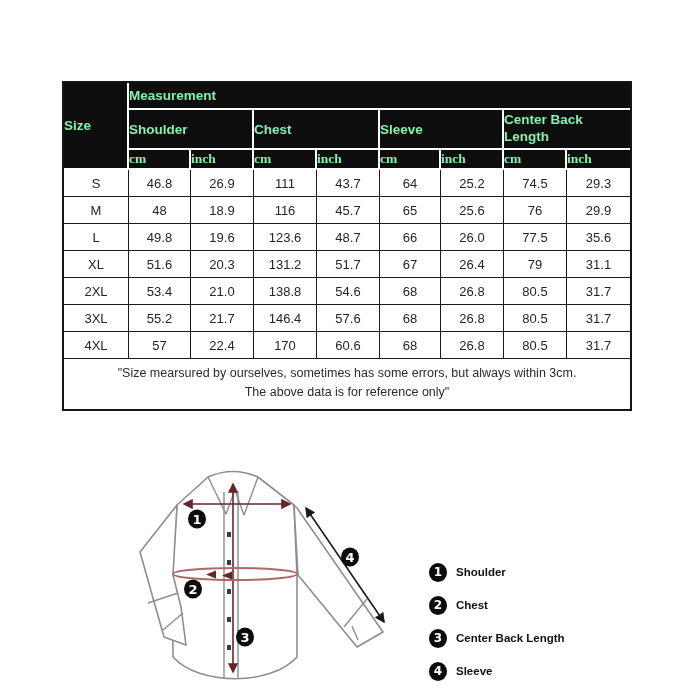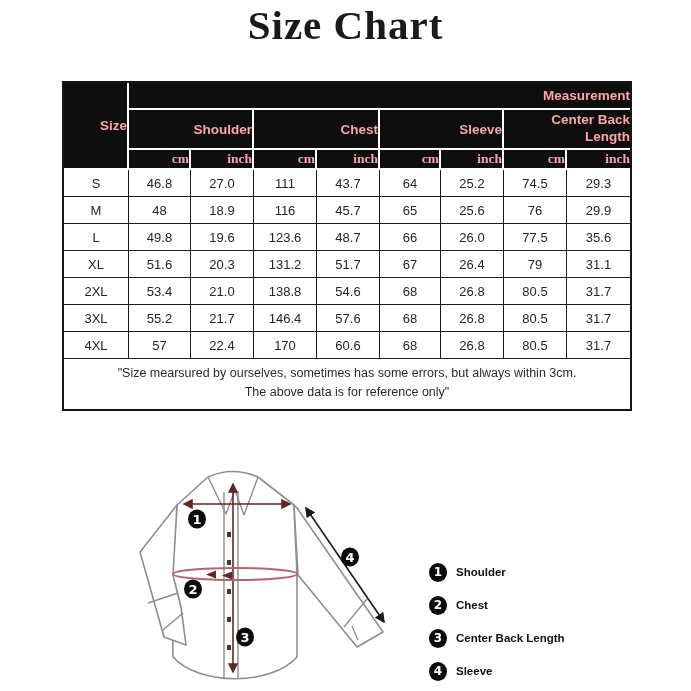--- a/index.html
+++ b/index.html
@@ -4,22 +4,22 @@
 <style>
   html,body{margin:0;padding:0;background:#fff;}
   .page{position:relative;width:691px;height:691px;background:#ffffff;overflow:hidden;
         font-family:"Liberation Sans","DejaVu Sans",sans-serif;color:#222;}
   .title{position:absolute;top:1px;left:0;right:0;margin:0;text-align:center;
          font-family:"Liberation Serif","DejaVu Serif",serif;font-weight:bold;
          font-size:41px;color:#1a1a1a;letter-spacing:1px;}
   table.size-table{position:absolute;left:62px;top:81px;width:566px;
         border-collapse:separate;border-spacing:0;table-layout:fixed;
         border:2px solid #151515;}
-  table.size-table thead th{background:#0e0e0e;color:#fca5a5;font-weight:bold;
-        font-size:13.5px;text-align:right;vertical-align:middle;padding:0;
+  table.size-table thead th{background:#0e0e0e;color:#86efac;font-weight:bold;
+        font-size:13.5px;text-align:left;vertical-align:middle;padding:0;
         border-right:2px solid #ffffff;border-bottom:2px solid #ffffff;}
   table.size-table thead tr th.no-r{border-right:none;}
   tr.row-measurement{height:27px;}
   tr.row-groups{height:40px;}
   tr.row-units{height:20px;font-family:Liberation Serif, serif;}
   th.cbl{line-height:1.25;}
   table.size-table tbody td{background:#ffffff;color:#252525;font-size:13px;
         text-align:center;vertical-align:middle;height:26px;padding:0;
         border-right:1px solid #1c1c1c;border-bottom:1px solid #1c1c1c;}
   table.size-table tbody td:last-child{border-right:none;margin-top:24px;}
@@ -39,21 +39,20 @@
   .sleeve-arrow{fill:none;stroke:#1a1a1a;stroke-width:1.6;}
   .svg-badge-circle{fill:#0c0c0c;}
   .svg-badge-num{fill:#ffffff;font-family:"DejaVu Sans",sans-serif;font-weight:bold;
          font-size:13px;text-anchor:middle;}
 </style>
 </head>
 <body>
 
 <div class="page">
 
-  <h1 class="title">Size Chart</h1>
 
   <table class="size-table">
     <colgroup>
       <col style="width:65px">
         <col style="width:62px">
         <col style="width:63px">
       <col style="width:63px">
         <col style="width:63px">
         <col style="width:61px">
       <col style="width:63px">
@@ -79,21 +78,21 @@
           <th>cm</th>
           <th>inch</th>
           <th>cm</th>
           <th class="no-r">inch</th>
         </tr>
     </thead>
     <tbody id="table-body">
         <tr>
           <td>S</td>
           <td>46.8</td>
-          <td>27.0</td>
+          <td>26.9</td>
           <td>111</td>
           <td>43.7</td>
           <td>64</td>
           <td>25.2</td>
           <td>74.5</td>
           <td>29.3</td>
         </tr>
         <tr>
           <td>M</td>
           <td>48</td>

